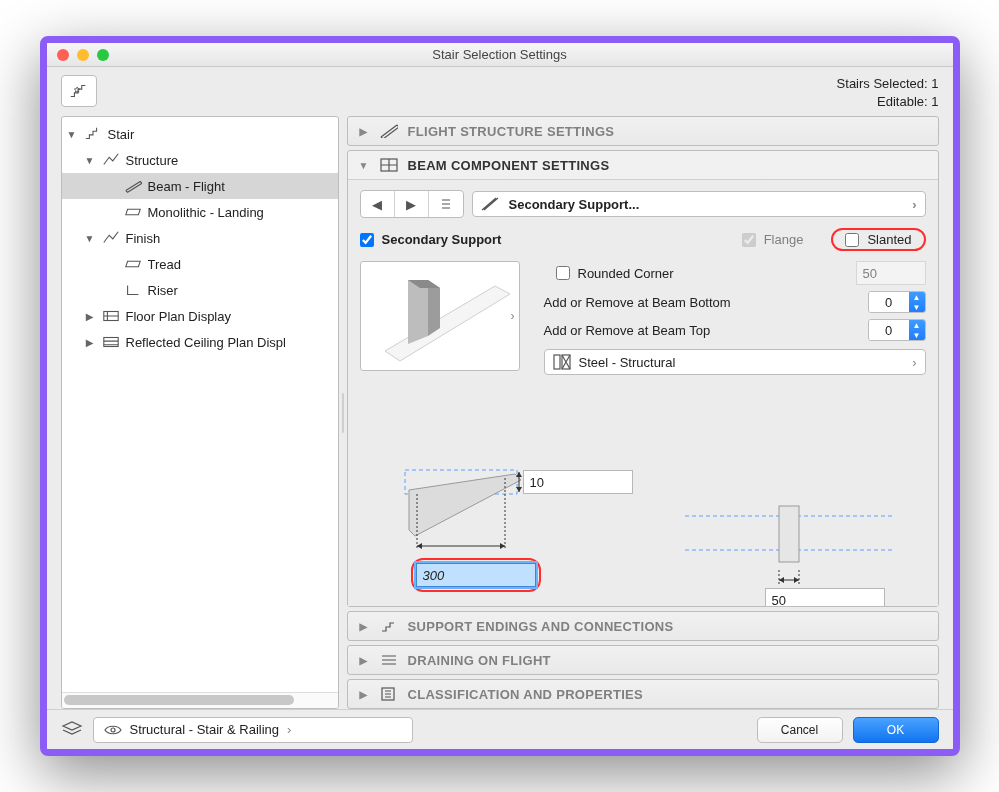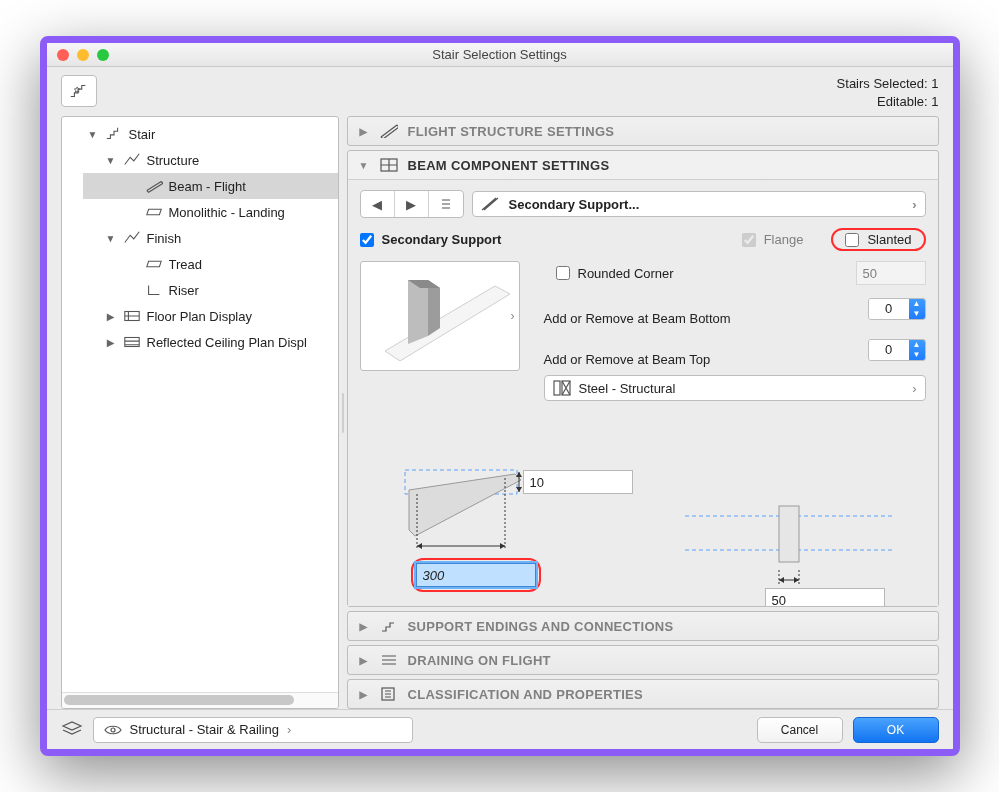--- a/index.html
+++ b/index.html
@@ -63,21 +63,21 @@
   .sidebar{
     width:278px;flex:none;
     display:flex;flex-direction:column;
     background:#fff;
     border:1px solid #bdbdbd;border-radius:3px;
     overflow:hidden;
   }
   .tree{flex:1;overflow:auto;padding-top:4px;}
   .treerow{
     display:flex;align-items:center;height:26px;
-    gap:6px;padding-left:4px;white-space:nowrap;margin-left:21px;
+    gap:6px;padding-left:4px;white-space:nowrap;
   }
   .treerow.sel{background:var(--row-hilite);}
   .disc{width:12px;text-align:center;color:#666;font-size:10px;}
   .disc::before{content:"▼";}
   .disc.right::before{content:"▶";}
   .disc.none::before{content:"";}
   .rowicon{width:18px;height:14px;display:inline-flex;align-items:center;justify-content:center;}
   .rowicon svg{width:18px;height:14px;}
   .treerow .lbl{flex:1;overflow:hidden;text-overflow:ellipsis;}
   .hscroll{
@@ -132,21 +132,21 @@
     border:2.5px solid var(--callout);border-radius:14px;
     padding:2px 12px;
   }
   .group3{display:flex;gap:24px;align-items:flex-start;}
   .preview{
     width:160px;height:110px;border:1px solid #bdbdbd;border-radius:3px;background:#fff;
     position:relative;display:flex;align-items:center;justify-content:center;
   }
   .preview .chev{position:absolute;right:4px;top:50%;transform:translateY(-50%);color:#888;font-size:12px;}
   .kv{display:grid;grid-template-columns:1fr 58px;gap:6px;align-items:center;margin-top:6px;}
-  .kv .lbl{font-size:13px;margin-top:20px;}
+  .kv .lbl{font-size:13px;}
   .stepper{
     height:22px;width:58px;display:flex;border:1px solid #bdbdbd;border-radius:3px;overflow:hidden;
   }
   .stepper .num{flex:1;display:flex;align-items:center;justify-content:center;background:#fff;}
   .stepper .arrows{width:16px;background:linear-gradient(#3e9bff,#1f7dff);display:flex;flex-direction:column;}
   .stepper .arrows span{flex:1;color:#fff;font-size:8px;display:flex;align-items:center;justify-content:center;}
   .matbtn{
     height:26px;border:1px solid #bdbdbd;border-radius:4px;background:#fff;
     display:flex;align-items:center;gap:8px;padding:0 8px;margin-top:8px;text-align:center;
   }

